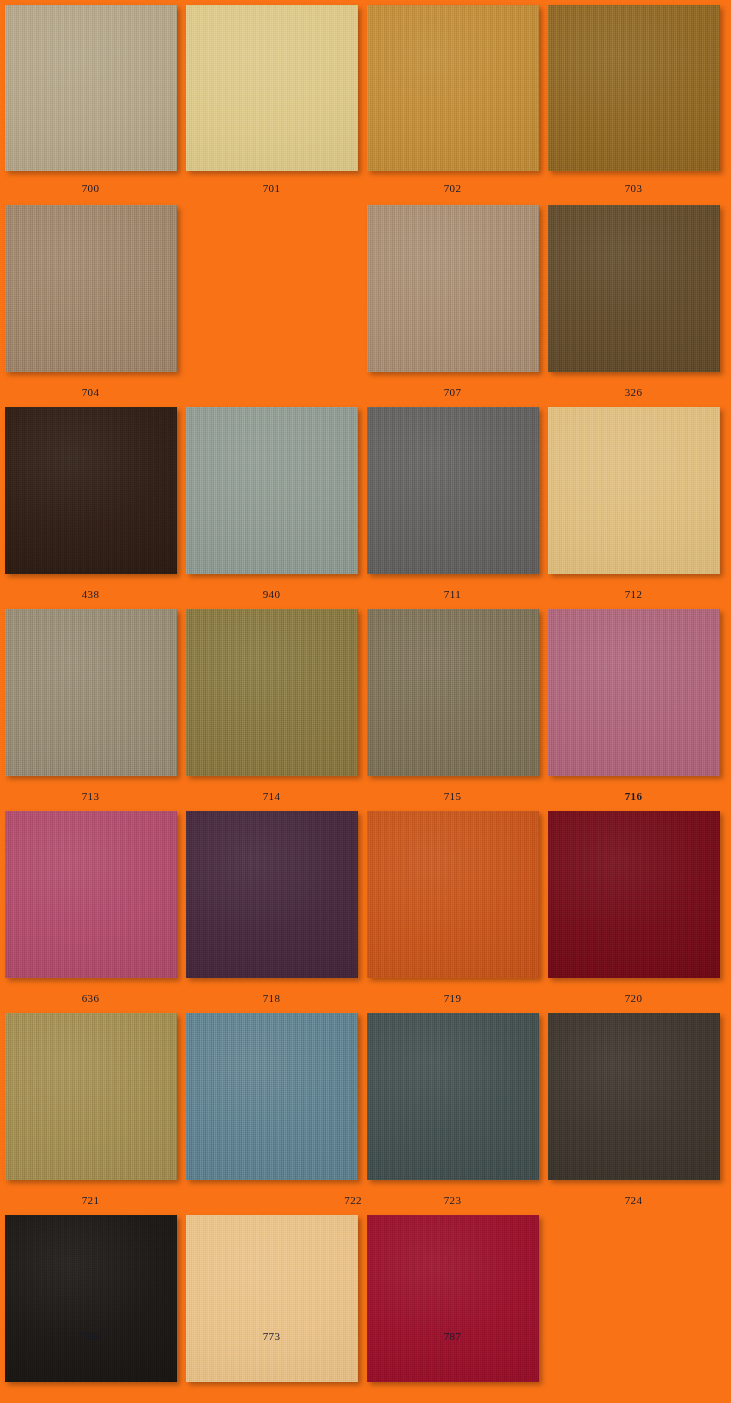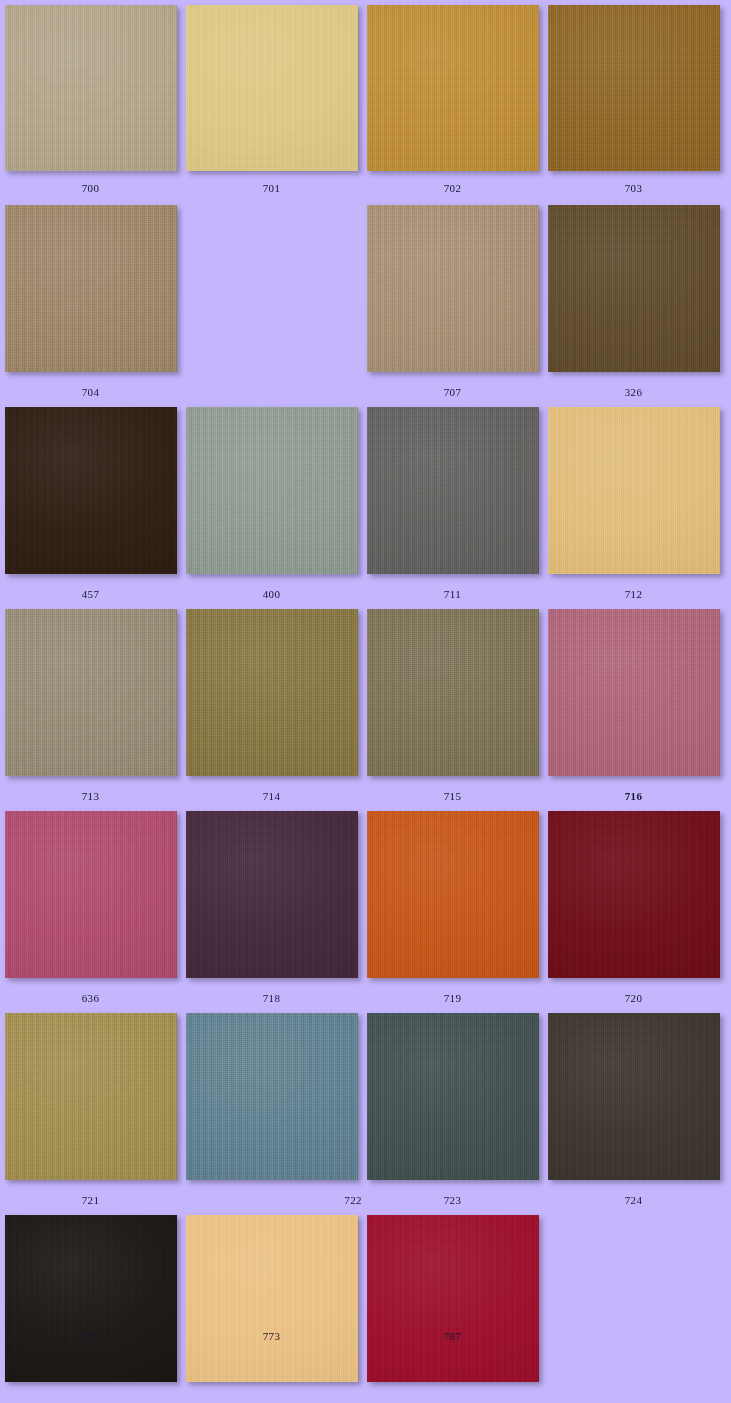--- a/index.html
+++ b/index.html
@@ -12,21 +12,21 @@
     width: 731px;
     height: 1403px;
     overflow: hidden;
     font-family: "Liberation Serif", "DejaVu Serif", serif;
   }
 
   #swatch-grid {
     position: relative;
     width: 731px;
     height: 1403px;
-    background: #c4b5fd;
+    background: #f97316;
   }
 
   .swatch-row {
     position: relative;
     width: 731px;
     height: 202px;
   }
   .swatch-row.first-row { height: 200px; }
   .swatch-row.last-row  { height: 193px; }
 
@@ -165,28 +165,28 @@
       <div class="swatch-label" style="color: rgb(20, 25, 46);">326</div>
     </div>
   </div>
 
   <div class="swatch-row">
     <div class="swatch-cell c0">
       <div class="swatch-chip" style="background-color: rgb(46, 28, 18);">
           <div class="sheen"></div>
           <div class="weave"></div>
         </div>
-      <div class="swatch-label" style="color: rgb(20, 25, 46);">457</div>
+      <div class="swatch-label" style="color: rgb(20, 25, 46);">438</div>
     </div>
     <div class="swatch-cell c1">
       <div class="swatch-chip" style="background-color: rgb(141, 154, 144);">
           <div class="sheen"></div>
           <div class="weave"></div>
         </div>
-      <div class="swatch-label" style="color: rgb(20, 25, 46);">400</div>
+      <div class="swatch-label" style="color: rgb(20, 25, 46);">940</div>
     </div>
     <div class="swatch-cell c2">
       <div class="swatch-chip" style="background-color: rgb(96, 95, 93);">
           <div class="sheen"></div>
           <div class="weave"></div>
         </div>
       <div class="swatch-label" style="color: rgb(20, 25, 46);">711</div>
     </div>
     <div class="swatch-cell c3">
       <div class="swatch-chip" style="background-color: rgb(224, 188, 121);">

